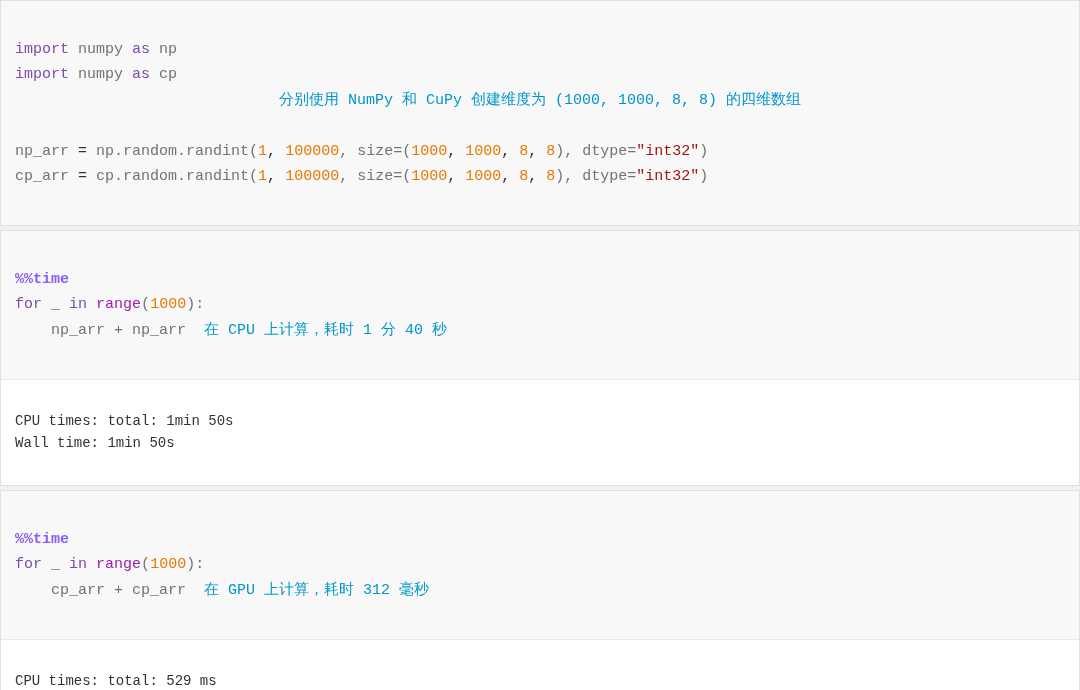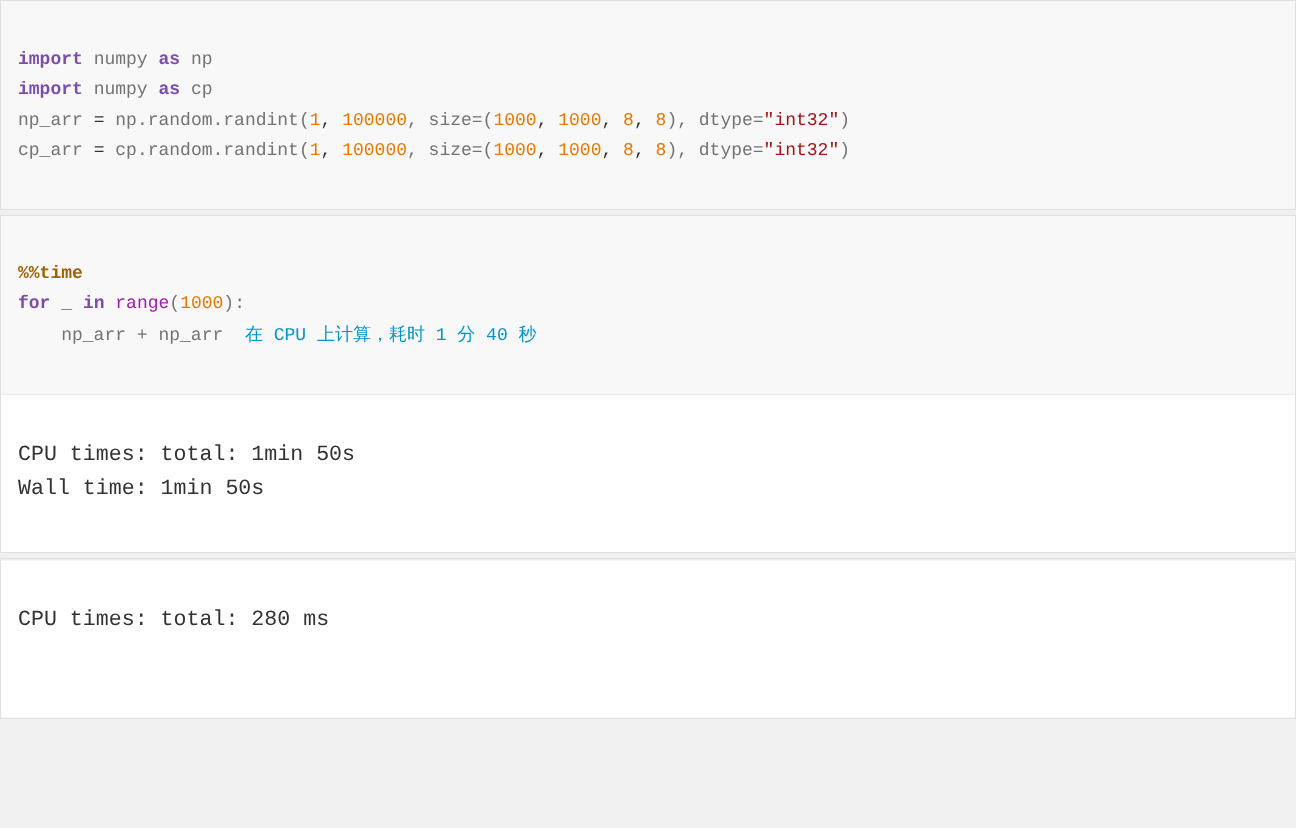--- a/index.html
+++ b/index.html
@@ -28,65 +28,71 @@
       padding: 10px 14px;
       line-height: 1.7;
       white-space: pre;
     }
 
     .cell-output {
       background: #ffffff;
       padding: 8px 14px 8px 14px;
       line-height: 1.6;
       color: #333;
-      font-size: 18px;
+      font-size: 14px;
       border-top: 1px solid #e8e8e8;
       white-space: pre;
     }
 
     
-    .kw { color: #7c4daa; font-weight: bold; } 
+    .kw { color: #7c4daa; } 
     .builtin { color: #a21caf; } 
     .name { color: #737373; } 
     .string { color: #a31515; } 
     .number { color: #e87800; } 
     .op { color: #333; } 
-    .magic { color: #a16207; font-weight: bold; }
+    .magic { color: #8b5cf6; font-weight: bold; }
     .separator { color: #333; }
 
     .annotation {
       color: #0096cc;
     }
   </style>
 </head>
 <body>
 
 <div class="notebook">
 
   <div class="cell">
     <div class="cell-code">
 <span><span class="kw">import</span> <span class="name">numpy</span> <span class="kw">as</span> <span class="name">np</span></span>
 <span><span class="kw">import</span> <span class="name">numpy</span> <span class="kw">as</span> <span class="name">cp</span></span>
+<span style="display:block; text-align:center;"><span class="annotation">分别使用 NumPy 和 CuPy 创建维度为 (1000, 1000, 8, 8) 的四维数组</span></span>
 <span><span class="name">np_arr</span> <span class="op">=</span> <span class="name">np.random.randint(</span><span class="number">1</span><span class="separator">,</span> <span class="number">100000</span><span class="name">, size=(</span><span class="number">1000</span><span class="separator">,</span> <span class="number">1000</span><span class="separator">,</span> <span class="number">8</span><span class="separator">,</span> <span class="number">8</span><span class="name">), dtype=</span><span class="string">"int32"</span><span class="name">)</span></span>
 <span><span class="name">cp_arr</span> <span class="op">=</span> <span class="name">cp.random.randint(</span><span class="number">1</span><span class="separator">,</span> <span class="number">100000</span><span class="name">, size=(</span><span class="number">1000</span><span class="separator">,</span> <span class="number">1000</span><span class="separator">,</span> <span class="number">8</span><span class="separator">,</span> <span class="number">8</span><span class="name">), dtype=</span><span class="string">"int32"</span><span class="name">)</span></span>
     </div>
   </div>
 
   <div class="cell">
     <div class="cell-code">
 <span><span class="magic">%%time</span></span>
 <span><span class="kw">for</span> <span class="name">_</span> <span class="kw">in</span> <span class="builtin">range</span><span class="name">(</span><span class="number">1000</span><span class="name">):</span></span>
 <span>    <span class="name">np_arr + np_arr</span>  <span class="annotation">在 CPU 上计算，耗时 1 分 40 秒</span></span>
     </div>
     <div class="cell-output">
 <span>CPU times: total: 1min 50s</span>
 <span>Wall time: 1min 50s</span>
     </div>
   </div>
 
   <div class="cell">
+    <div class="cell-code">
+<span><span class="magic">%%time</span></span>
+<span><span class="kw">for</span> <span class="name">_</span> <span class="kw">in</span> <span class="builtin">range</span><span class="name">(</span><span class="number">1000</span><span class="name">):</span></span>
+<span>    <span class="name">cp_arr + cp_arr</span>  <span class="annotation">在 GPU 上计算，耗时 312 毫秒</span></span>
+    </div>
     <div class="cell-output">
-<span>CPU times: total: 280 ms</span>
+<span>CPU times: total: 529 ms</span>
 
     </div>
   </div>
 
 </div>
 
 </body></html>

